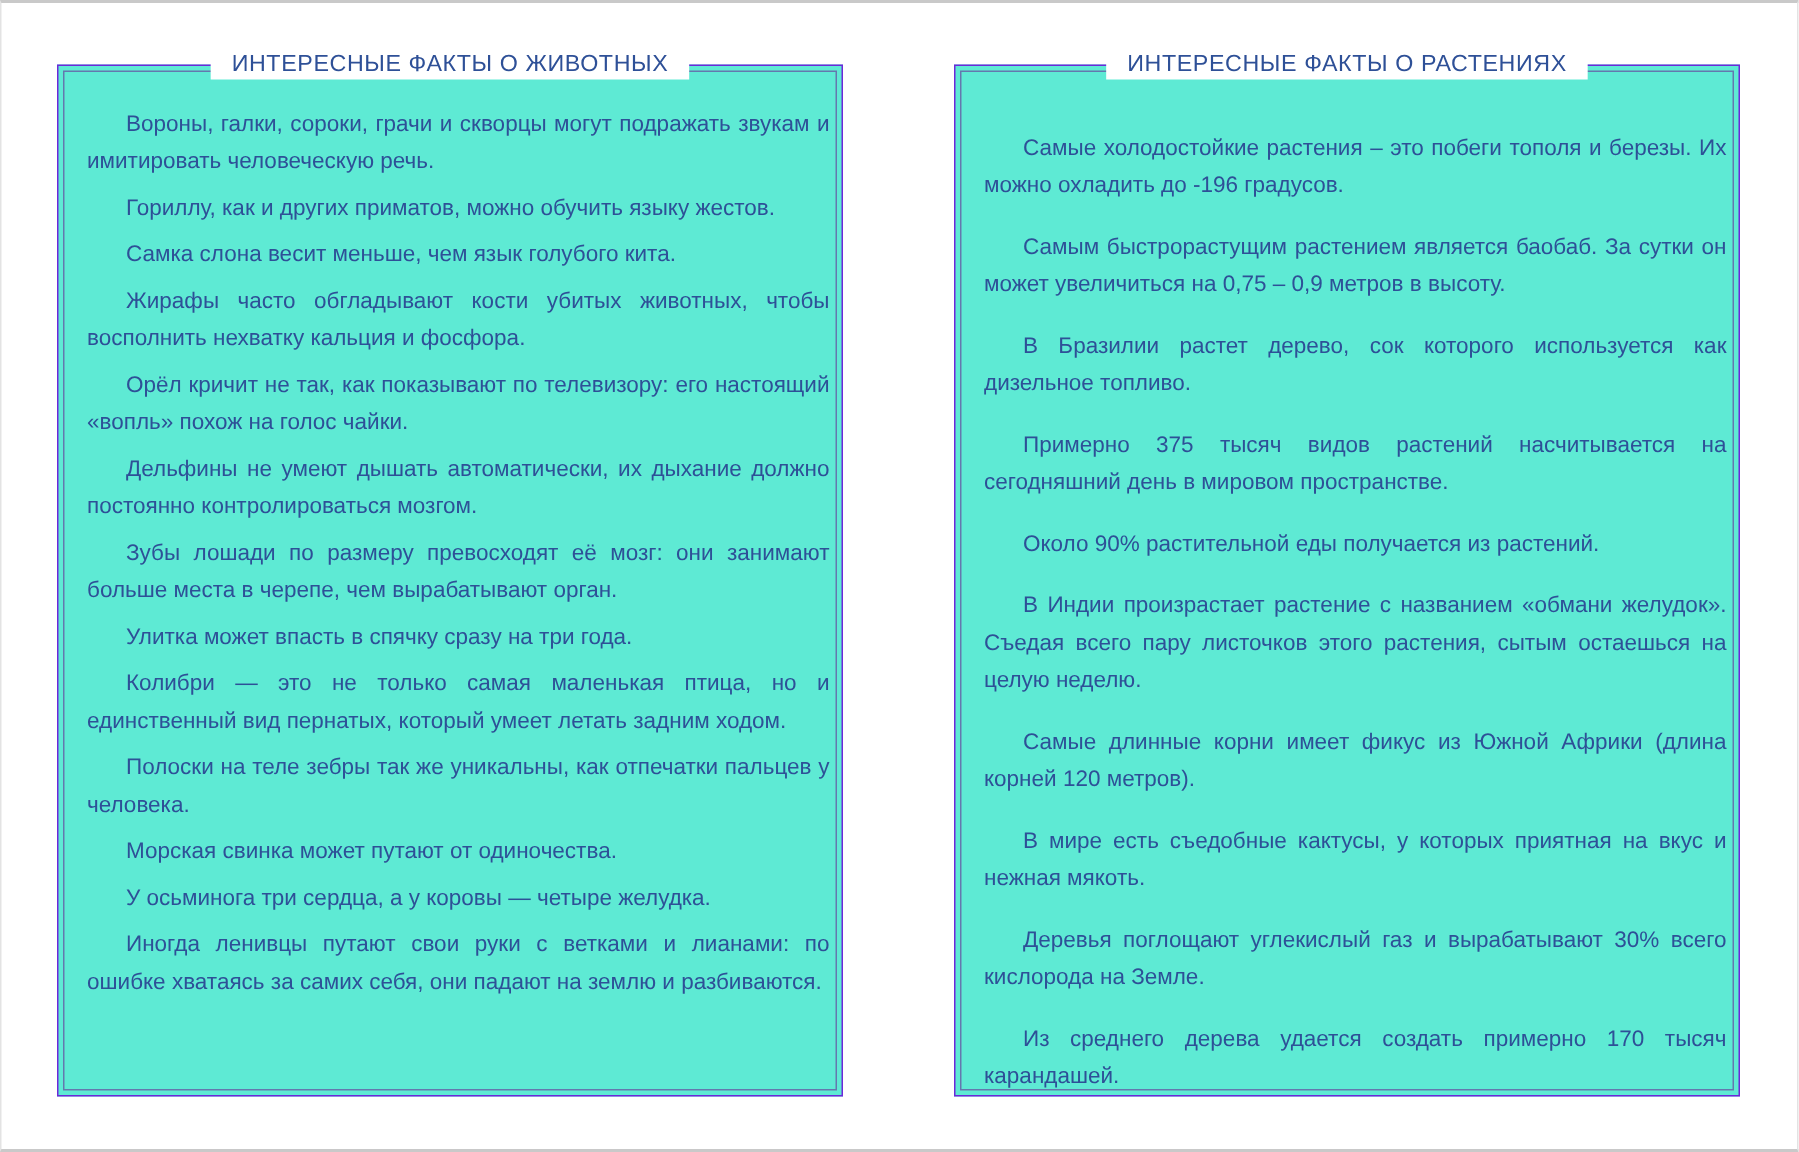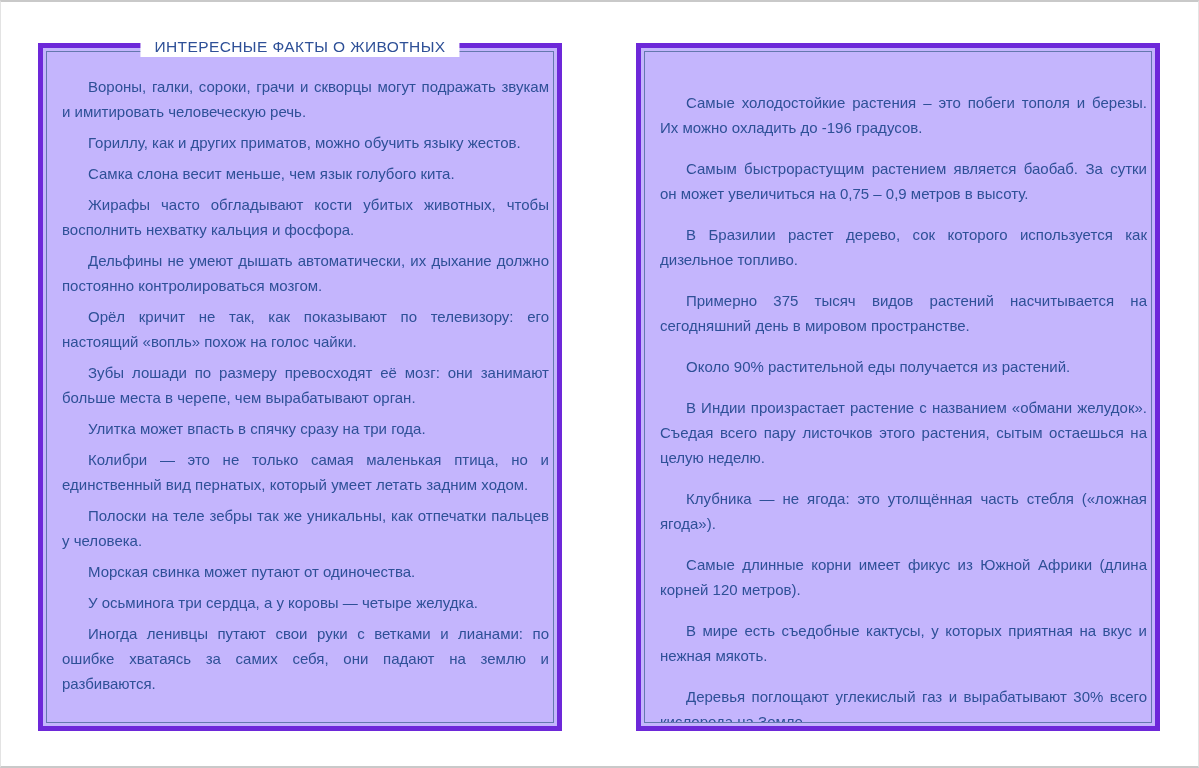--- a/index.html
+++ b/index.html
@@ -32,23 +32,23 @@
     box-sizing: border-box;
     padding: 43px 37px 0 38px;
     display: flex;
     gap: 74px;
   }
   .panel {
     position: relative;
     width: 524px;
     height: 688px;
     box-sizing: border-box;
-    border: 5px solid #6d28d9;
+    border: 1px solid #6d28d9;
     padding: 3px;
-    background: #c4b5fd;
+    background: #5eead4;
   }
   .panel-inner {
     box-sizing: border-box;
     height: 100%;
     border: 1px solid #6478ae;
     padding: 22px 4px 0 15px;
     overflow: hidden;
   }
   .panel-title {
     position: absolute;
@@ -82,41 +82,41 @@
 
 <div class="panels">
 
   <div class="panel panel--animals">
     <div class="panel-title">ИНТЕРЕСНЫЕ ФАКТЫ О ЖИВОТНЫХ</div>
     <div class="panel-inner">
         <p class="fact">Вороны, галки, сороки, грачи и скворцы могут подражать звукам и имитировать человеческую речь.</p>
         <p class="fact">Гориллу, как и других приматов, можно обучить языку жестов.</p>
         <p class="fact">Самка слона весит меньше, чем язык голубого кита.</p>
         <p class="fact">Жирафы часто обгладывают кости убитых животных, чтобы восполнить нехватку кальция и фосфора.</p>
+        <p class="fact">Орёл кричит не так, как показывают по телевизору: его настоящий «вопль» похож на голос чайки.</p>
         <p class="fact">Дельфины не умеют дышать автоматически, их дыхание должно постоянно контролироваться мозгом.</p>
-        <p class="fact">Орёл кричит не так, как показывают по телевизору: его настоящий «вопль» похож на голос чайки.</p>
         <p class="fact">Зубы лошади по размеру превосходят её мозг: они занимают больше места в черепе, чем вырабатывают орган.</p>
         <p class="fact">Улитка может впасть в спячку сразу на три года.</p>
         <p class="fact">Колибри — это не только самая маленькая птица, но и единственный вид пернатых, который умеет летать задним ходом.</p>
         <p class="fact">Полоски на теле зебры так же уникальны, как отпечатки пальцев у человека.</p>
         <p class="fact">Морская свинка может путают от одиночества.</p>
         <p class="fact">У осьминога три сердца, а у коровы — четыре желудка.</p>
         <p class="fact">Иногда ленивцы путают свои руки с ветками и лианами: по ошибке хватаясь за самих себя, они падают на землю и разбиваются.</p>
       </div>
   </div>
 
   <div class="panel panel--plants">
+    <div class="panel-title">ИНТЕРЕСНЫЕ ФАКТЫ О РАСТЕНИЯХ</div>
     <div class="panel-inner">
         <p class="fact">Самые холодостойкие растения – это побеги тополя и березы. Их можно охладить до -196 градусов.</p>
         <p class="fact">Самым быстрорастущим растением является баобаб. За сутки он может увеличиться на 0,75 – 0,9 метров в высоту.</p>
         <p class="fact">В Бразилии растет дерево, сок которого используется как дизельное топливо.</p>
         <p class="fact">Примерно 375 тысяч видов растений насчитывается на сегодняшний день в мировом пространстве.</p>
         <p class="fact">Около 90% растительной еды получается из растений.</p>
         <p class="fact">В Индии произрастает растение с названием «обмани желудок». Съедая всего пару листочков этого растения, сытым остаешься на целую неделю.</p>
-        <p class="fact">Клубника — не ягода: это утолщённая часть стебля («ложная ягода»).</p>
         <p class="fact">Самые длинные корни имеет фикус из Южной Африки (длина корней 120 метров).</p>
         <p class="fact">В мире есть съедобные кактусы, у которых приятная на вкус и нежная мякоть.</p>
         <p class="fact">Деревья поглощают углекислый газ и вырабатывают 30% всего кислорода на Земле.</p>
         <p class="fact">Из среднего дерева удается создать примерно 170 тысяч карандашей.</p>
       </div>
   </div>
 
 </div>
 
 </body></html>

